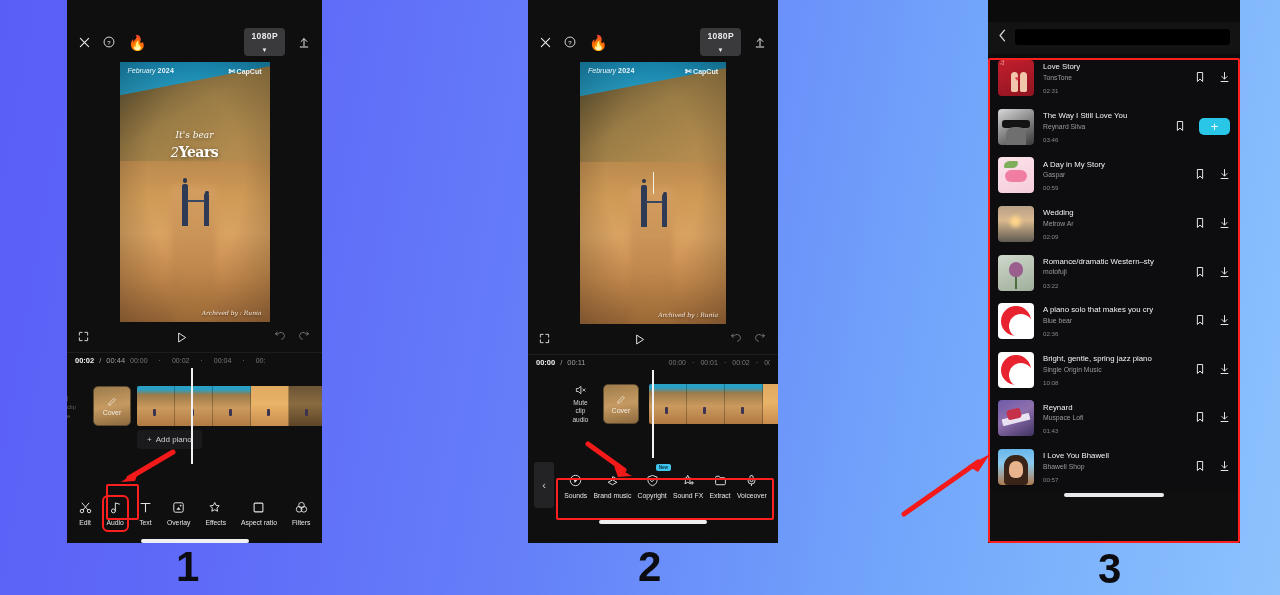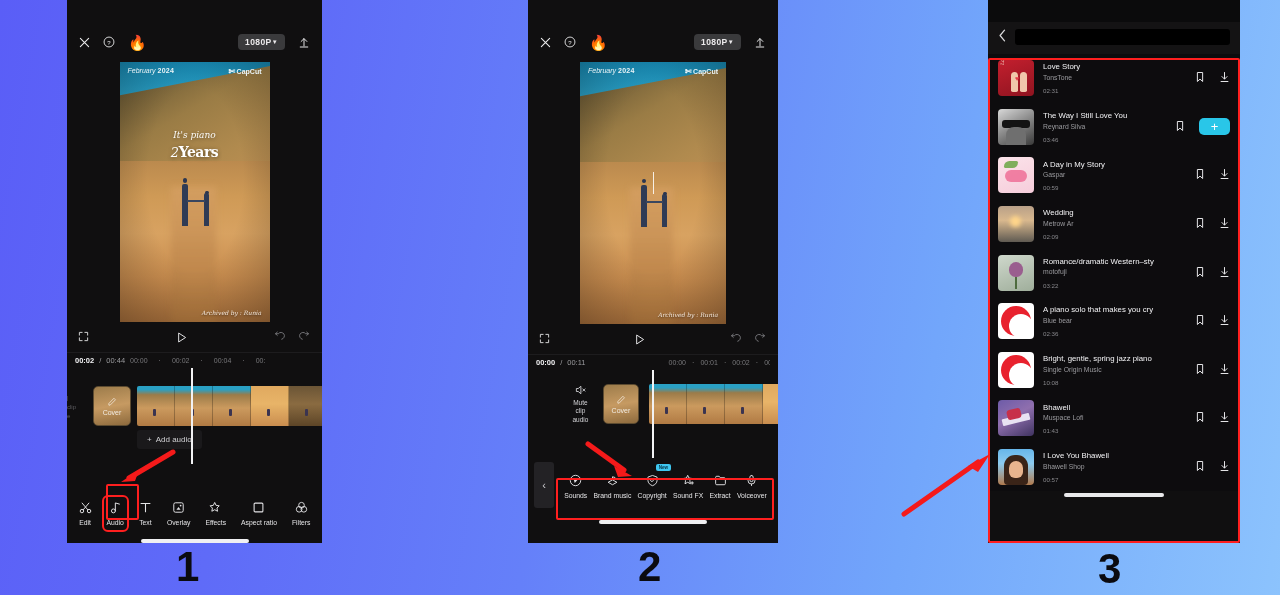--- a/index.html
+++ b/index.html
@@ -30,21 +30,21 @@
   .topbar {
     display: flex; align-items: center; height: 40px;
     padding: 0 12px; gap: 13px; margin-top: 22px;
   }
   .tb-icon { color: #e9e9ea; display: flex; align-items: center; }
   .flame { font-size: 15px; line-height: 1; }
   .spacer { flex: 1; }
   .res-chip {
     background: #3a3a3c; color: #eceaec; font-size: 8.5px;
     padding: 3px 7px; border-radius: 4px; letter-spacing: .4px;
-    display: flex; align-items: center; gap: 0; font-weight: 600;
+    display: flex; align-items: center; gap: 6px; font-weight: 600; flex-direction: column;
   }
   .caret { font-size: 6px; }
 
   
   .preview-wrap { display: flex; justify-content: center; }
   .preview {
     position: relative; overflow: hidden;
     background: linear-gradient(180deg,#1d8fb5 0%, #2ba3c6 14%, #63a9ac 26%,
                 #9c8b63 34%, #b08347 44%, #c08a52 56%, #d59a5e 68%,
                 #dba濃 75%, #c98d52 86%, #a86f3e 100%);
@@ -321,21 +321,21 @@
         <div class="pv-date">
           <i>February</i>
           <b>2024</b>
         </div>
         <div class="pv-logo">
           <span class="mk">✄</span>
           <span>CapCut</span>
         </div>
       </div>
       <div class="pv-title">
-        <div class="pv-t1">It's piano</div>
+        <div class="pv-t1">It's bear</div>
         <div class="pv-t2">
           <span>2</span><span style="font-size:14px;font-style:normal;font-weight:bold">Years</span>
         </div>
       </div>
       <div class="pv-credit">Archived by : Runia</div>
     </div>
   </div>
 
   <div class="ctrlrow">
     <span>
@@ -406,21 +406,21 @@
         <div class="clipcell dark">
             <i></i>
           </div>
       </div>
 
     </div>
 
     <div class="track" style="left:70px;top:62px">
       <div class="add-audio">
         <span>+</span>
-        <span>Add audio</span>
+        <span>Add piano</span>
       </div>
     </div>
   </div>
 
   <div class="toolstrip" style="margin-top:24px">
     <div class="tool">
       <svg width="13" height="13" viewBox="0 0 16 16" fill="none" stroke="#e4e4e6" stroke-width="1.2">
           <circle cx="3.6" cy="12.4" r="2.1"></circle>
           <circle cx="12.4" cy="12.4" r="2.1"></circle>
           <path d="M5 11 L12.5 2.2 M11 11 L3.5 2.2"></path>
@@ -855,21 +855,21 @@
         </span>
       </div>
     </div>
 
     <div class="song">
       <div class="art art-soul">
           <span class="k"></span>
           <span class="r"></span>
         </div>
       <div class="song-mid">
-        <div class="song-title">Bhawell</div>
+        <div class="song-title">Reynard</div>
         <div class="song-artist">Muspace Lofi</div>
         <div class="song-dur">01:43</div>
       </div>
       <div class="song-actions">
         <span class="bookmark">
           <svg width="10" height="12" viewBox="0 0 12 16" fill="none" stroke="#eaeaec" stroke-width="1.3" stroke-linejoin="round">
               <path d="M2.5 2 H9.5 V14 L6 10.8 L2.5 14 Z"></path>
             </svg>
         </span>
         <span class="dl">

